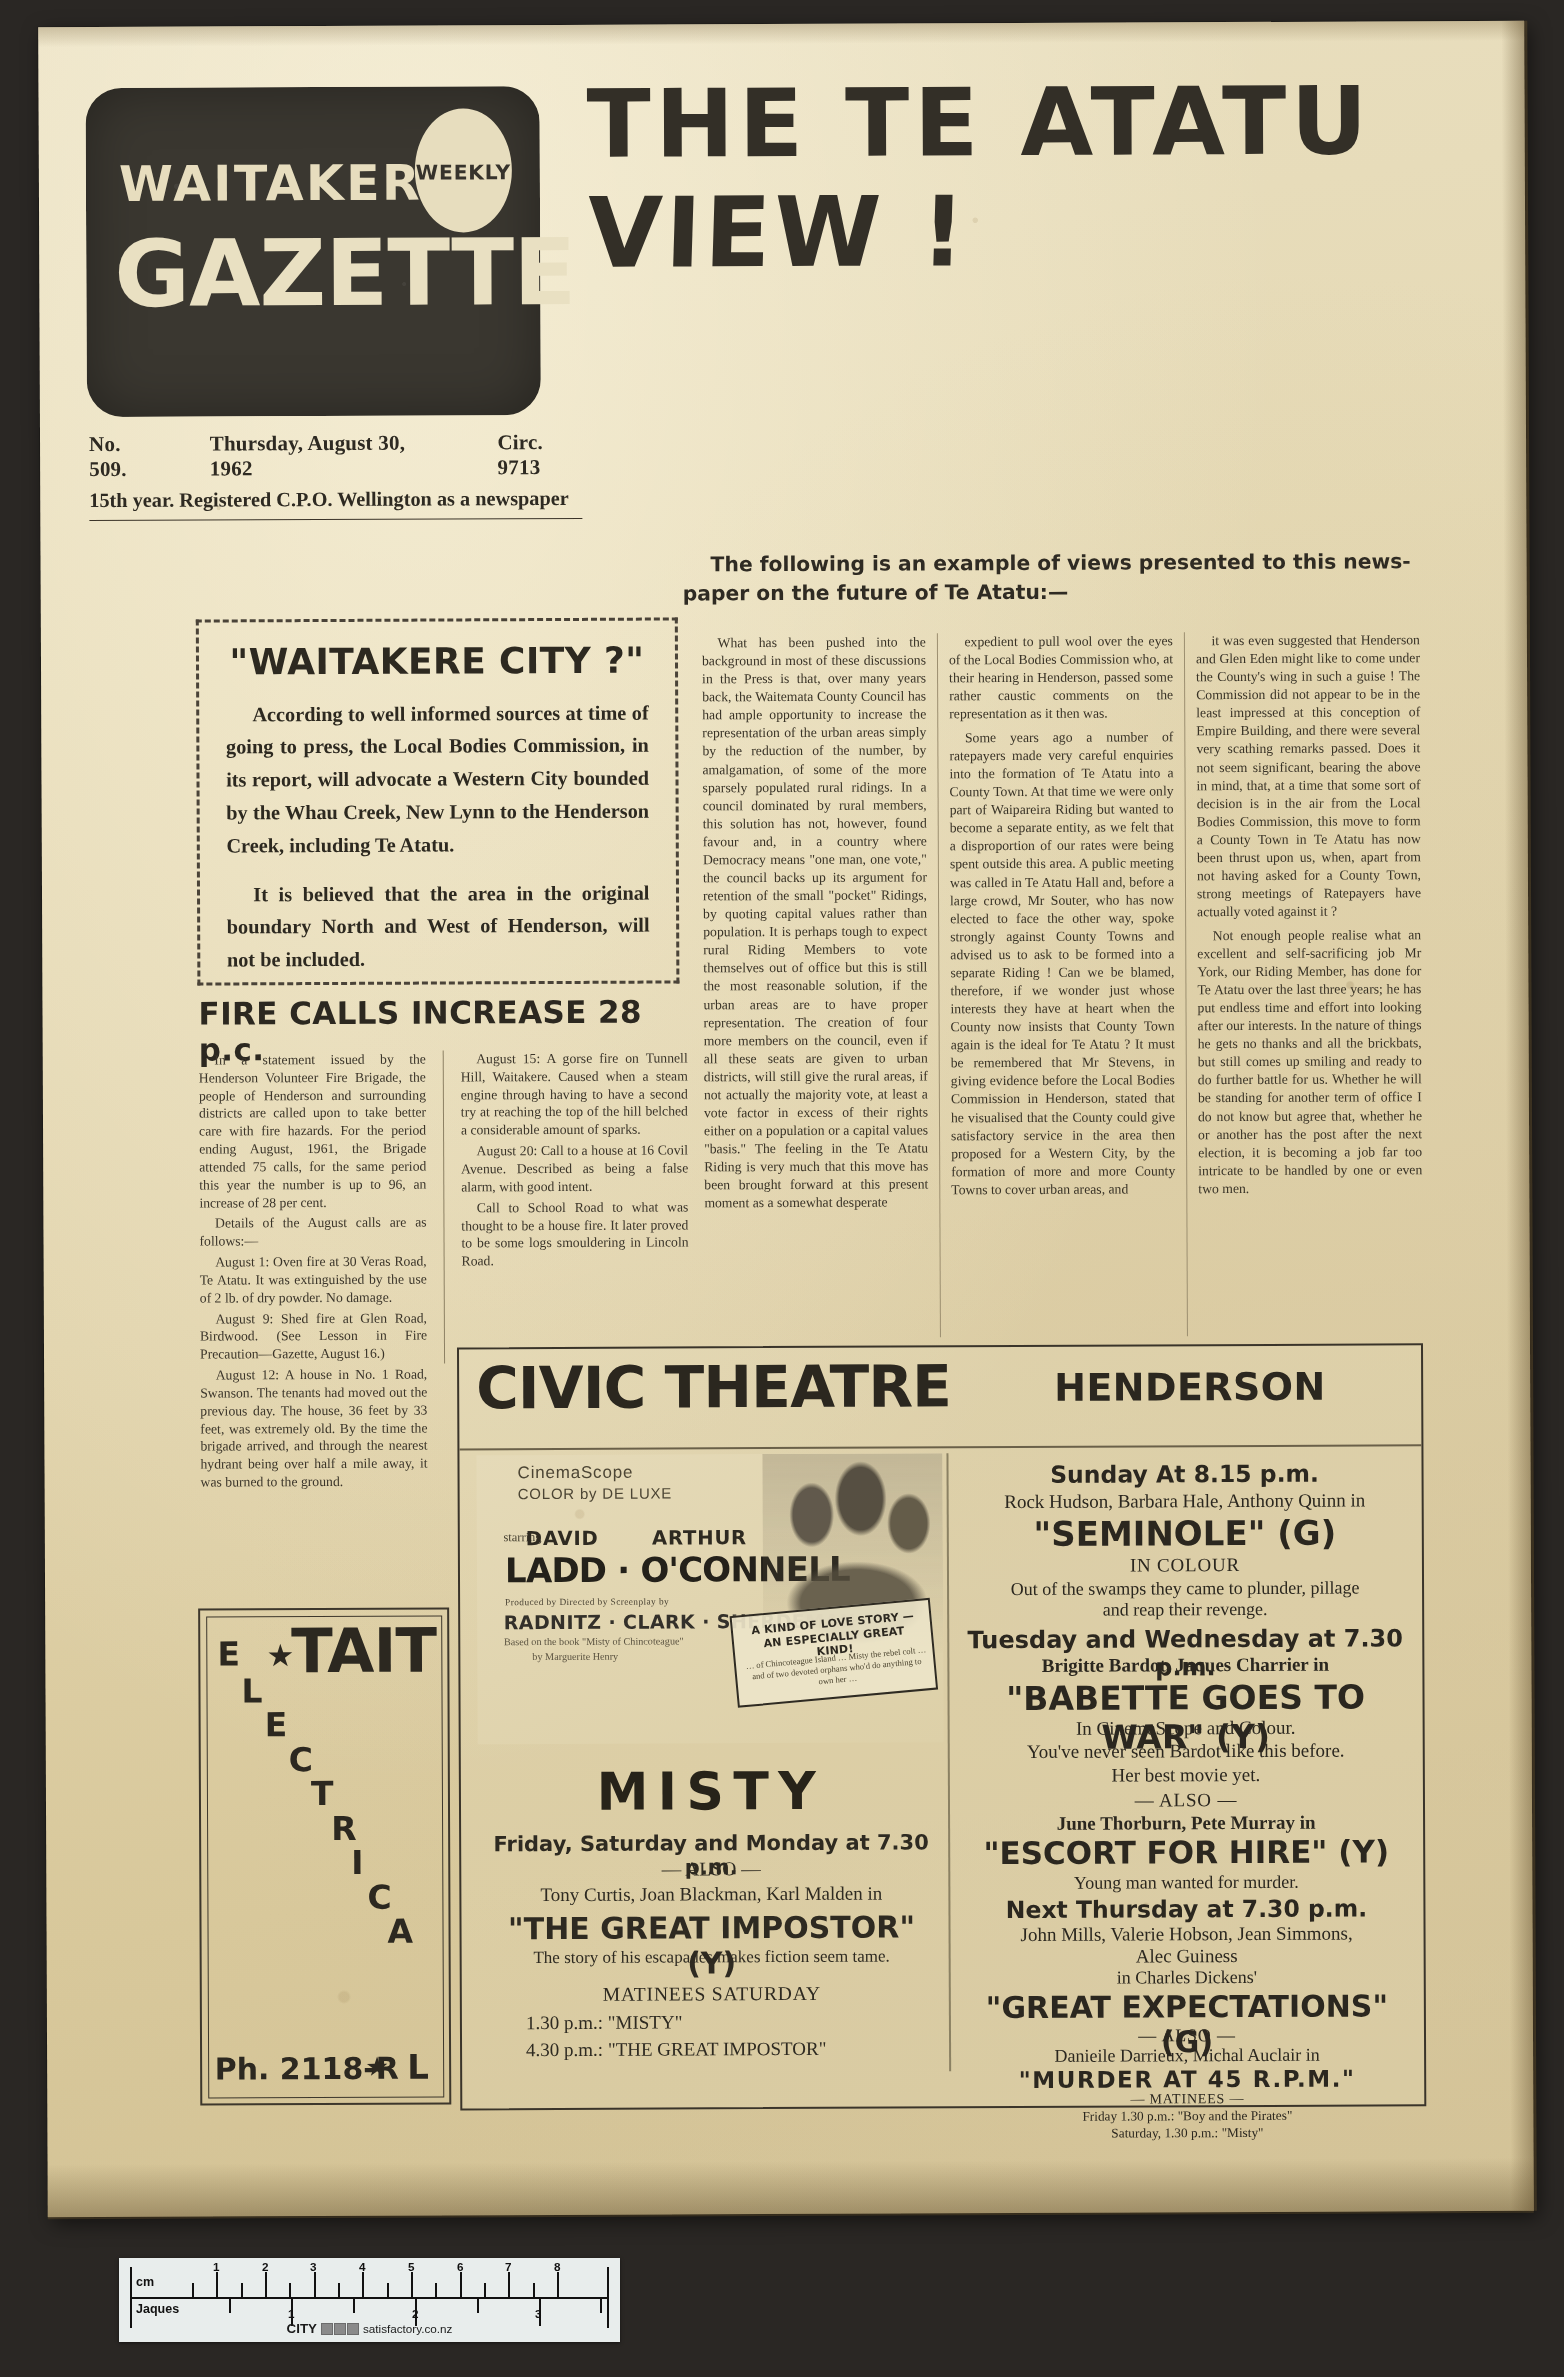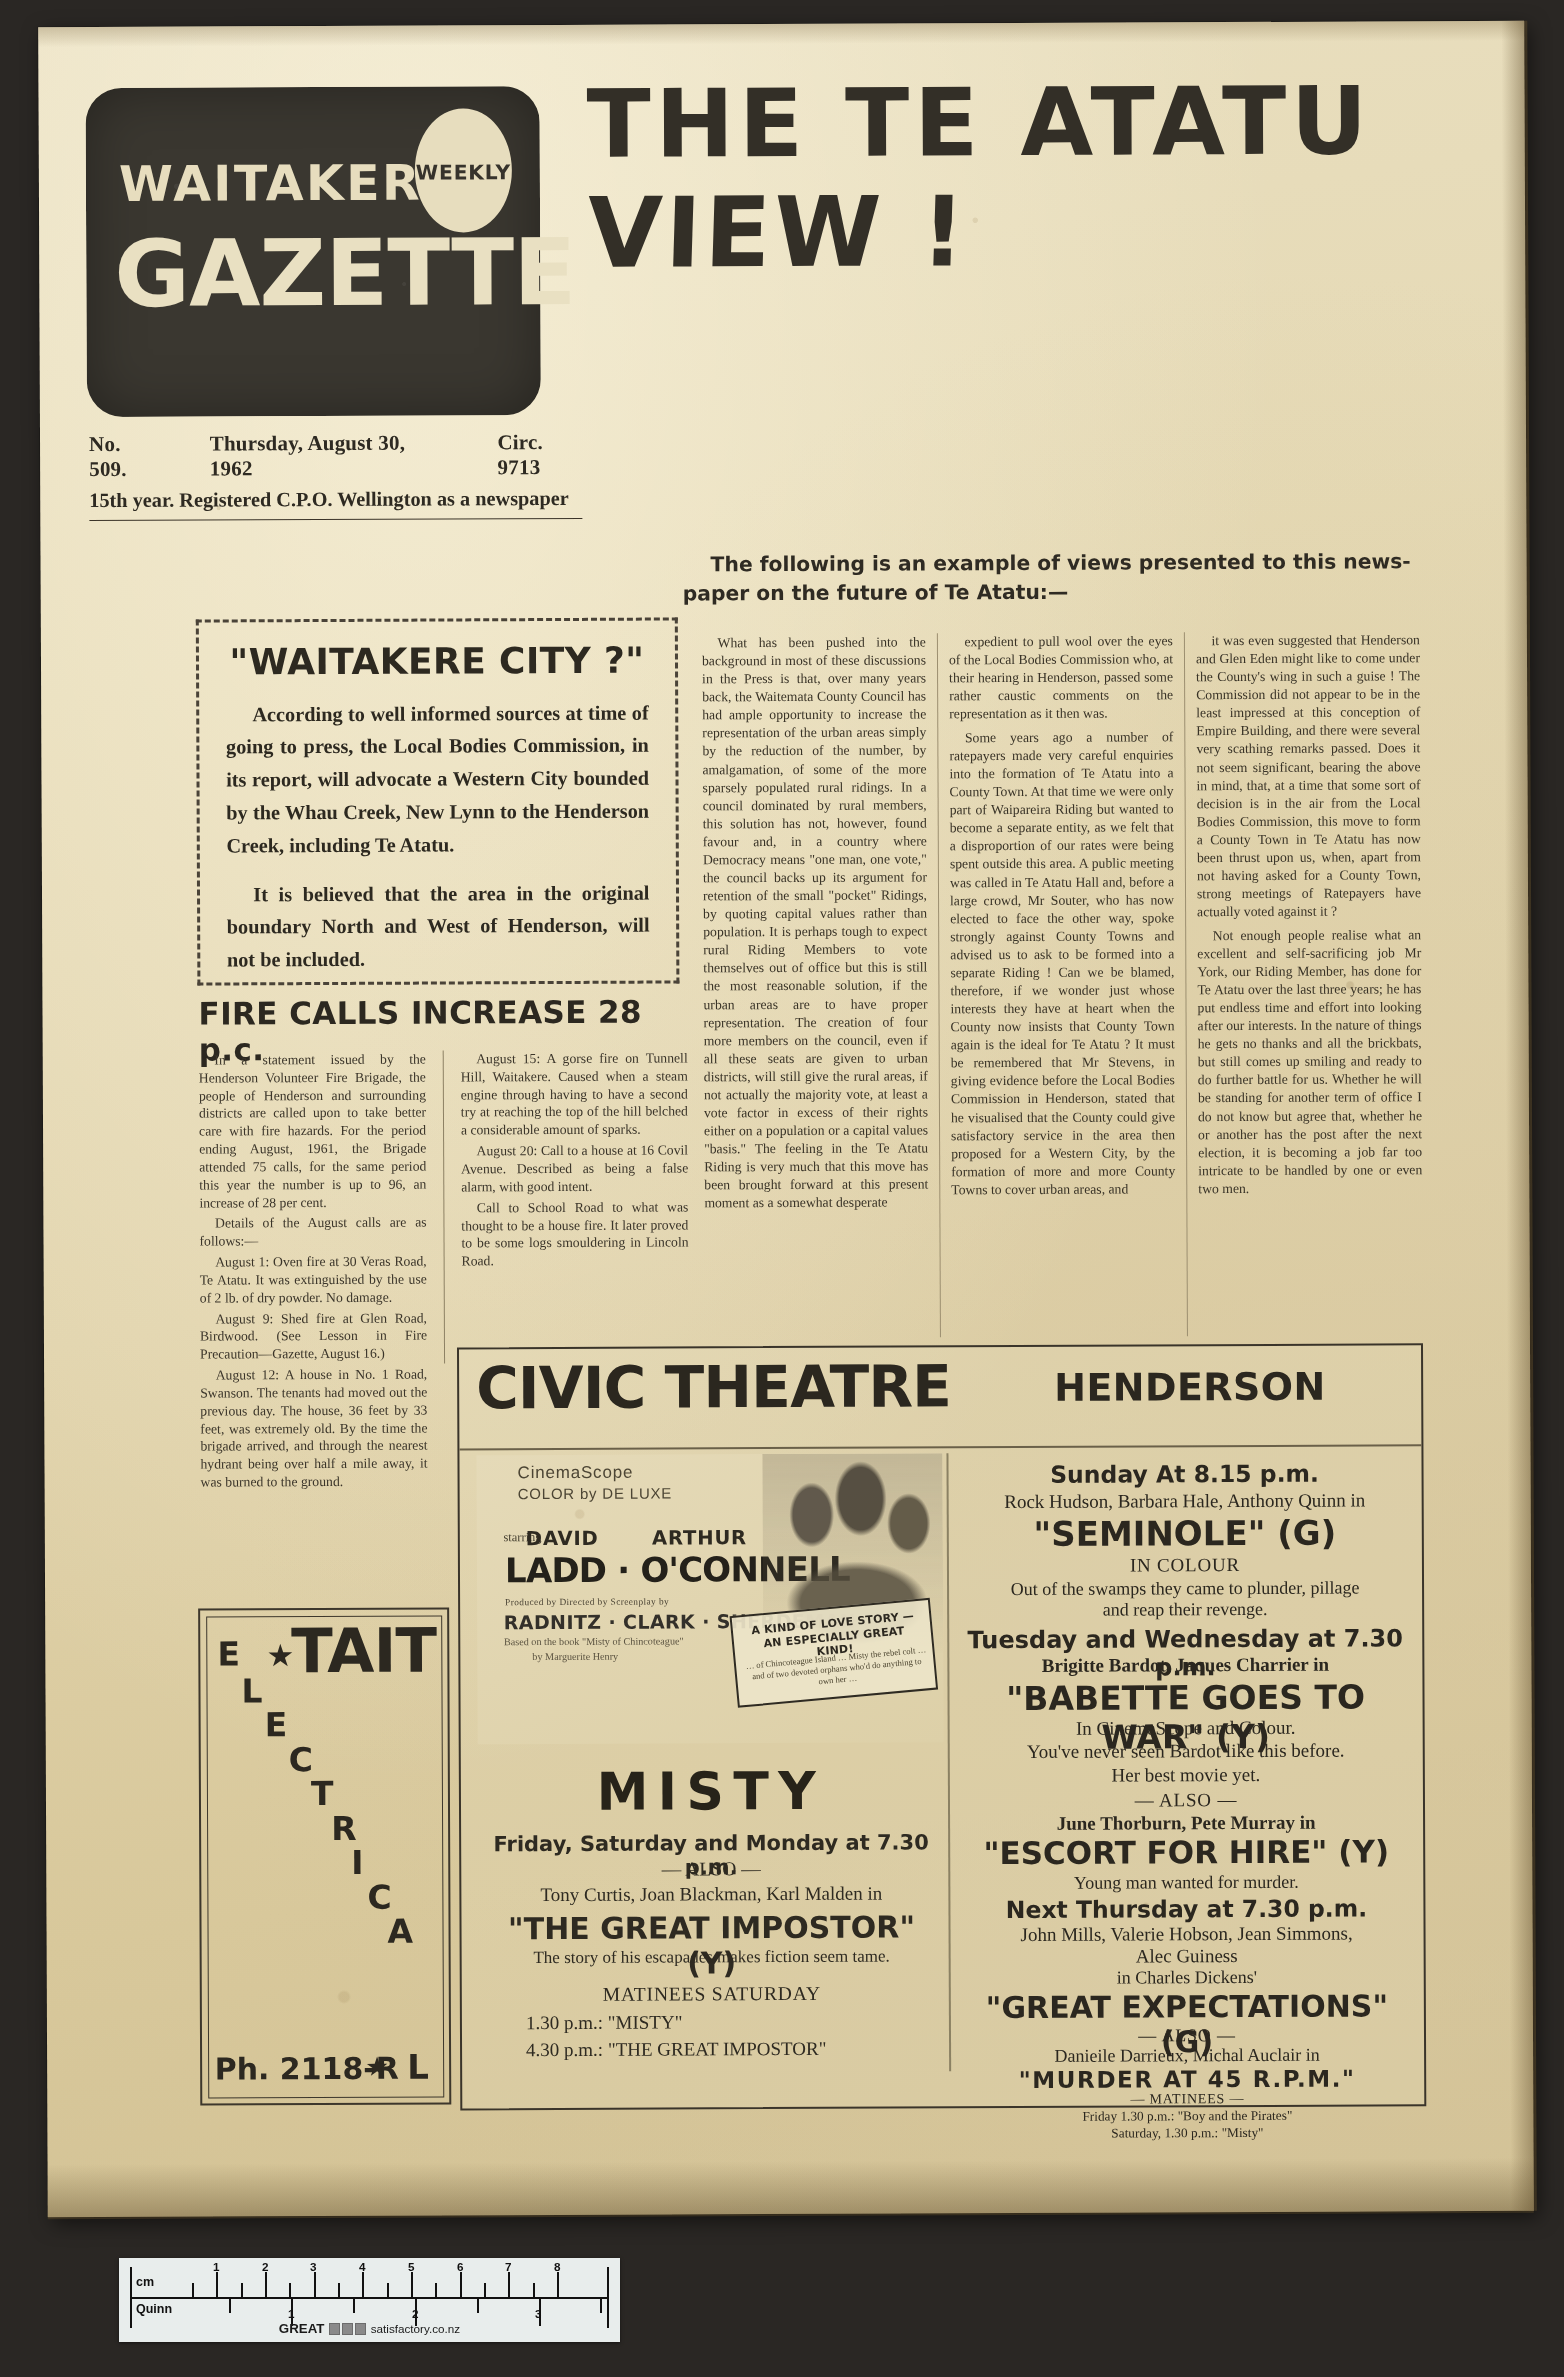--- a/index.html
+++ b/index.html
@@ -379,21 +379,21 @@
   </div>
 
   <div id="grain"></div>
 </div>
 
 <div id="ruler">
   <div class="vline"></div>
   <div class="rline"></div>
   <div class="midline"></div>
   <div class="cmlabel">cm</div>
-  <div class="inlabel">Quinn</div>
+  <div class="inlabel">Jaques</div>
   <div id="ruler-ticks">
       <div class="tick" style="left: 73px; top: 25px; height: 15.6px;"></div>
       <div class="tick" style="left: 97px; top: 14px; height: 26.6px;"></div>
       <div class="tnum" style="left: 94px; top: 1.6px;">1</div>
       <div class="tick" style="left: 122px; top: 25px; height: 15.6px;"></div>
       <div class="tick" style="left: 146px; top: 14px; height: 26.6px;"></div>
       <div class="tnum" style="left: 143px; top: 1.6px;">2</div>
       <div class="tick" style="left: 170px; top: 25px; height: 15.6px;"></div>
       <div class="tick" style="left: 195px; top: 14px; height: 26.6px;"></div>
       <div class="tnum" style="left: 191px; top: 1.6px;">3</div>
@@ -417,18 +417,18 @@
       <div class="tnum" style="left: 169px; top: 49px;">1</div>
       <div class="tick" style="left: 234px; top: 41px; height: 14px;"></div>
       <div class="tick" style="left: 296px; top: 41px; height: 26.6px;"></div>
       <div class="tnum" style="left: 293px; top: 49px;">2</div>
       <div class="tick" style="left: 358px; top: 41px; height: 14px;"></div>
       <div class="tick" style="left: 420px; top: 41px; height: 26.6px;"></div>
       <div class="tnum" style="left: 416px; top: 49px;">3</div>
       <div class="tick" style="left: 481px; top: 41px; height: 14px;"></div>
     </div>
   <div id="ruler-brand">
-    <span>GREAT</span>
+    <span>CITY</span>
     <span class="minicube"></span><span class="minicube"></span><span class="minicube"></span>
     <span class="dom">satisfactory.co.nz</span>
   </div>
 </div>
 
 
 </body></html>

